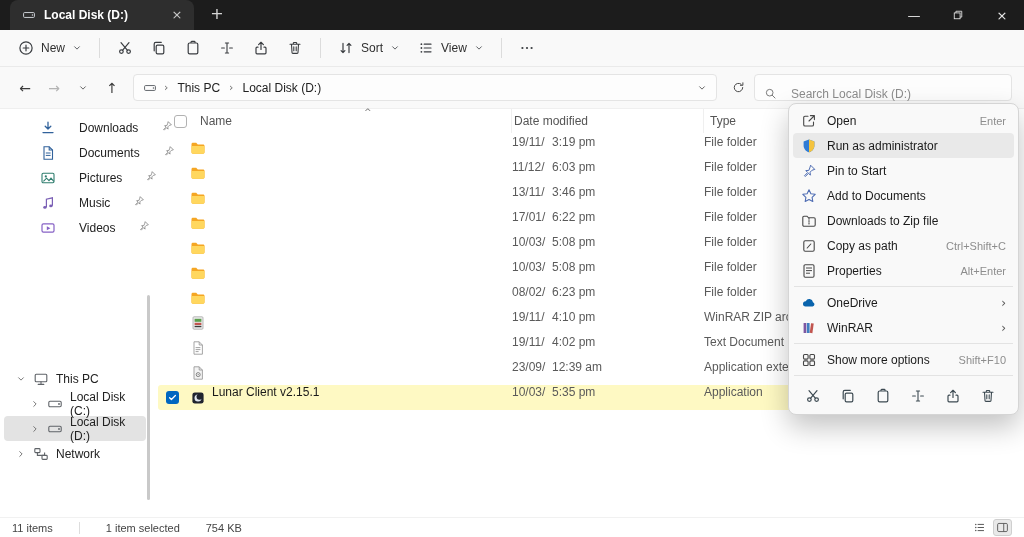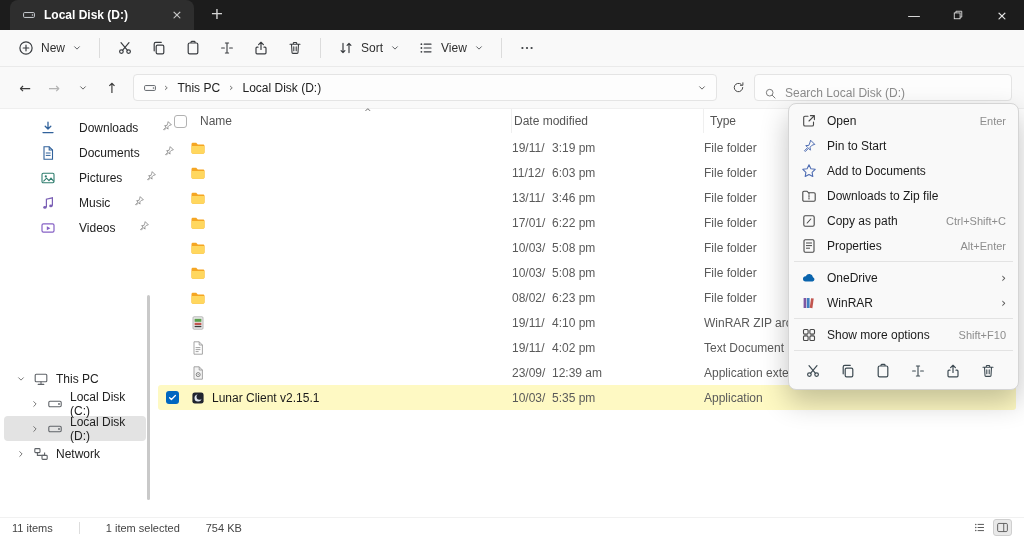--- a/index.html
+++ b/index.html
@@ -24,21 +24,21 @@
   .tdiv{width:1px;height:20px;background:#dcdcdc;margin:0 7px}
 
   
   .addressrow{height:42px;background:#f9f9f9;display:flex;align-items:center;padding:0 12px;gap:3px;flex:0 0 auto;border-bottom:1px solid #efefef}
   .navbtn{width:26px;height:26px;display:flex;align-items:center;justify-content:center;color:#3c3c3c;font-size:14px;border-radius:4px}
   .navbtn.disabled{color:#b4b4b4}
   .breadcrumb{flex:1;height:27px;background:#fdfdfd;border:1px solid #e4e4e4;border-radius:4px;display:flex;align-items:center;padding:0 9px;gap:7px;margin:0 5px;color:#222}
   .crumb{padding:1px 2px}
   .crumb-sep{color:#6f6f6f;font-size:11px}
   .bc-spacer{flex:1}
-  .searchbox{width:258px;height:27px;background:#fdfdfd;border:1px solid #e4e4e4;border-radius:4px;display:flex;align-items:flex-end;padding:0 9px;gap:8px}
+  .searchbox{width:258px;height:27px;background:#fdfdfd;border:1px solid #e4e4e4;border-radius:4px;display:flex;align-items:flex-start;padding:12px 9px;gap:14px}
   .searchbox input{border:none;outline:none;flex:1;font-size:12px;color:#333;background:transparent;font-family:inherit;min-width:0}
   .searchbox input::placeholder{color:#8c8c8c}
 
   
   .main{flex:1;display:flex;position:relative;background:#fff;min-height:0}
   .sidebar{width:150px;flex:0 0 auto;padding-top:6px;position:relative}
   .side-item{height:25px;display:flex;align-items:center;gap:23px;padding:0 8px 0 36px;border-radius:4px;margin:0 4px;color:#222}
   .side-item .pin-wrap{margin-left:auto;color:#7a7a7a}
   .tree-gap{height:126px}
   .tree-item{height:25px;display:flex;align-items:center;gap:7px;padding:0 6px 0 12px;border-radius:4px;margin:0 4px;color:#222}
@@ -51,21 +51,21 @@
   .content{flex:1;position:relative;min-width:0;padding:0 0 0 8px}
   .list-header{height:24px;display:flex;align-items:center;color:#555;padding-left:8px;position:relative}
   .hdr-check{width:13px;height:13px;border:1px solid #b2b2b2;border-radius:3px;background:#fff;margin:0 11px 0 8px;flex:0 0 auto}
   .h-name{width:314px;position:relative;height:100%;display:flex;align-items:center;border-right:1px solid #efefef}
   .h-name .lbl{margin-left:2px}
   .sort-caret{position:absolute;left:166px;top:-2px;font-size:9px;color:#777}
   .h-date{width:192px;height:100%;display:flex;align-items:center;padding-left:2px;border-right:1px solid #efefef}
   .h-type{flex:1;height:100%;display:flex;align-items:center;padding-left:6px}
 
   .rows{margin-top:2px}
-  .row{height:25px;display:flex;align-items:center;padding-left:8px;margin-right:8px;border-radius:3px}
+  .row{height:25px;display:flex;padding-left:8px;margin-right:8px;border-radius:3px}
   .row.selected{background:#fef9c3}
   .c-check{width:24px;flex:0 0 auto;display:flex;align-items:center}
   .checkbox{width:13px;height:13px;border-radius:3px;background:#0067c0;display:flex;align-items:center;justify-content:center}
   .c-icon{width:22px;flex:0 0 auto;display:flex;align-items:center}
   .c-name{width:300px;flex:0 0 auto;color:#1a1a1a;white-space:nowrap;overflow:hidden}
   .c-date{width:40px;flex:0 0 auto;color:#5a5a5a}
   .c-time{width:152px;flex:0 0 auto;color:#5a5a5a}
   .c-type{flex:1;color:#5a5a5a;white-space:nowrap;overflow:hidden}
 
   
@@ -669,20 +669,26 @@
   </div>
 
   <div class="context-menu">
     <div class="menu-item">
       <svg class="ic c-menu">
           <use href="#i-open"></use>
         </svg>
       <span>Open</span>
       <span class="mi-shortcut">Enter</span>
     </div>
+    <div class="menu-item hl">
+      <svg class="ic">
+          <use href="#i-shield"></use>
+        </svg>
+      <span>Run as administrator</span>
+    </div>
     <div class="menu-item">
       <svg class="ic c-bluemenu">
           <use href="#i-pin"></use>
         </svg>
       <span>Pin to Start</span>
     </div>
     <div class="menu-item">
       <svg class="ic c-bluemenu">
           <use href="#i-star"></use>
         </svg>

